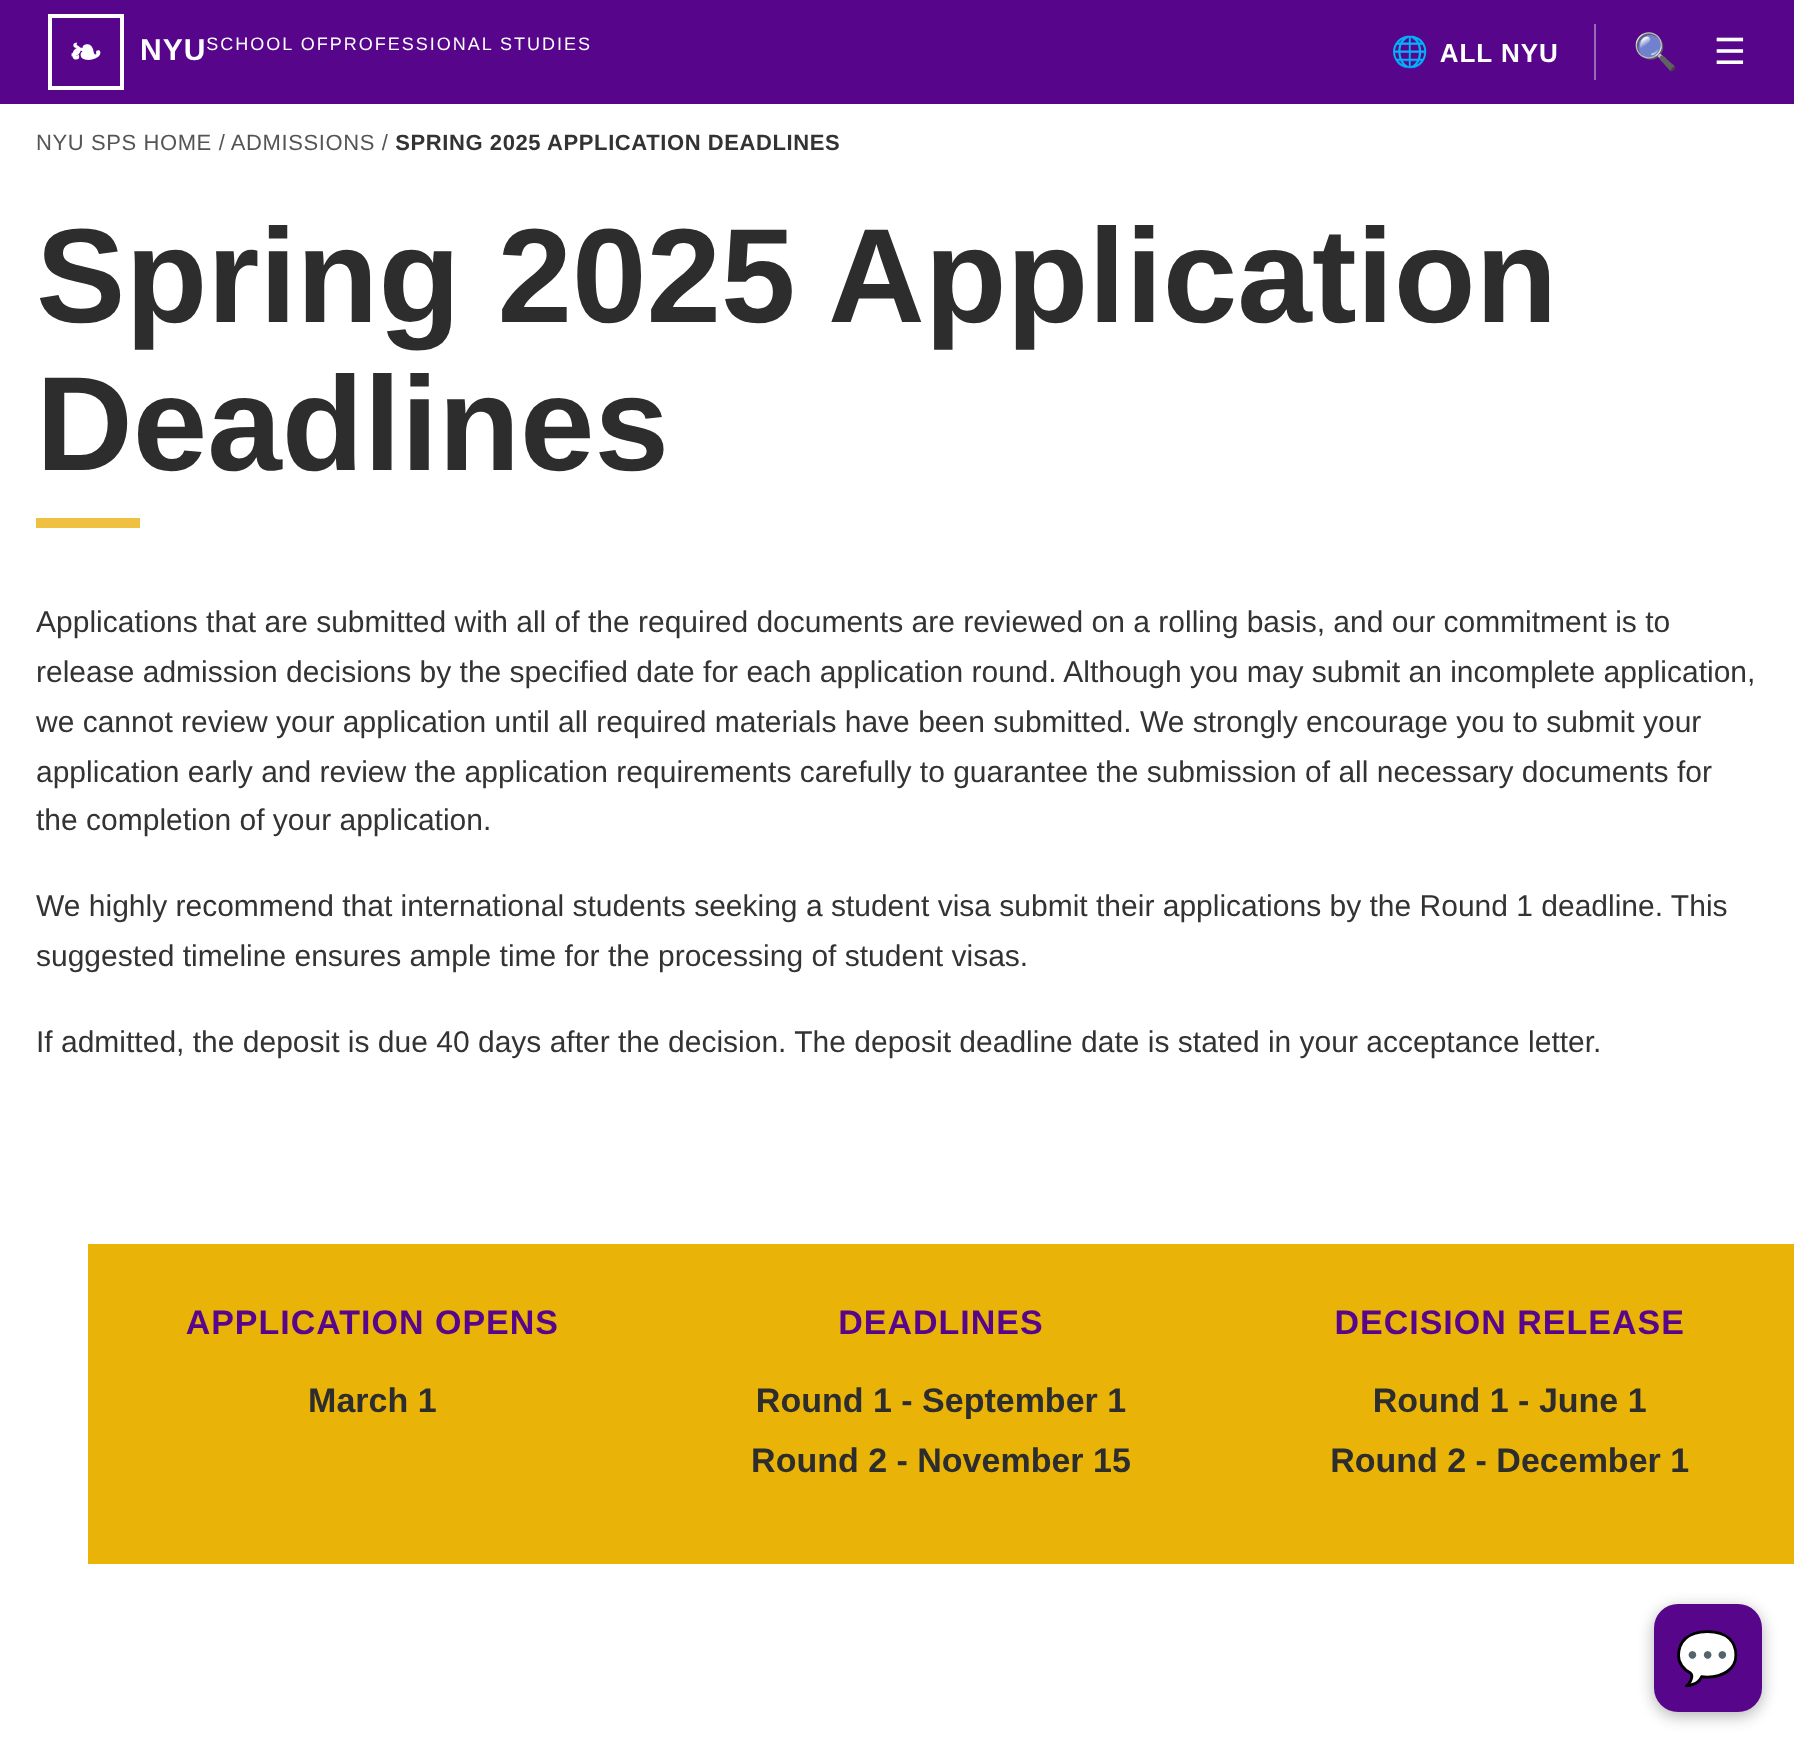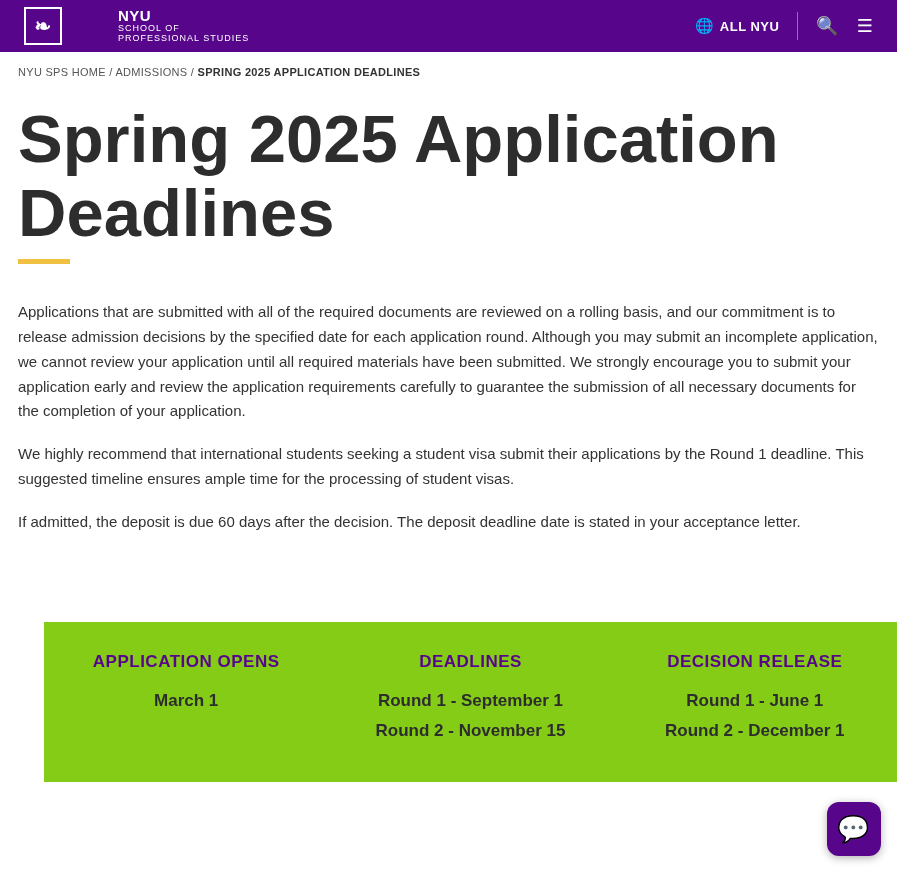--- a/index.html
+++ b/index.html
@@ -33,23 +33,22 @@
       align-items: center;
       justify-content: center;
     }
     .nyu-torch {
       color: #fff;
       font-size: 20px;
       font-weight: bold;
     }
     .nyu-text-block {
       display: flex;
-      flex-direction: column;
+      flex-direction: row;
       line-height: 1.1;
-      margin-left: 48px;
     }
     .nyu-name {
       color: #fff;
       font-size: 15px;
       font-weight: bold;
       letter-spacing: 0.5px;
     }
     .nyu-school {
       color: #fff;
       font-size: 9px;
@@ -123,21 +122,21 @@
     }
     .body-text {
       font-size: 15px;
       line-height: 1.65;
       color: #333;
       margin-bottom: 18px;
     }
 
     
     .table-section {
-      background: #84cc16;
+      background: #eab308;
       padding: 30px 0 36px 0;
       margin-top: 30px;
       margin-left: 44px;
     }
     .table-grid {
       display: grid;
       grid-template-columns: 1fr 1fr 1fr;
       text-align: center;
     }
     .col-header {
@@ -211,21 +210,21 @@
 
 <div class="main-content">
   <h1 class="page-title">
     <span>Spring 2025 Application</span><br>
     <span>Deadlines</span>
   </h1>
   <div class="title-underline"></div>
 
   <p class="body-text">Applications that are submitted with all of the required documents are reviewed on a rolling basis, and our commitment is to release admission decisions by the specified date for each application round. Although you may submit an incomplete application, we cannot review your application until all required materials have been submitted. We strongly encourage you to submit your application early and review the application requirements carefully to guarantee the submission of all necessary documents for the completion of your application.</p>
   <p class="body-text">We highly recommend that international students seeking a student visa submit their applications by the Round 1 deadline. This suggested timeline ensures ample time for the processing of student visas.</p>
-  <p class="body-text">If admitted, the deposit is due 60 days after the decision. The deposit deadline date is stated in your acceptance letter.</p>
+  <p class="body-text">If admitted, the deposit is due 40 days after the decision. The deposit deadline date is stated in your acceptance letter.</p>
 </div>
 
 <div class="table-section">
   <div class="table-grid">
 
     <div>
       <div class="col-header">APPLICATION OPENS</div>
       <div class="col-value">March 1</div>
     </div>
 

